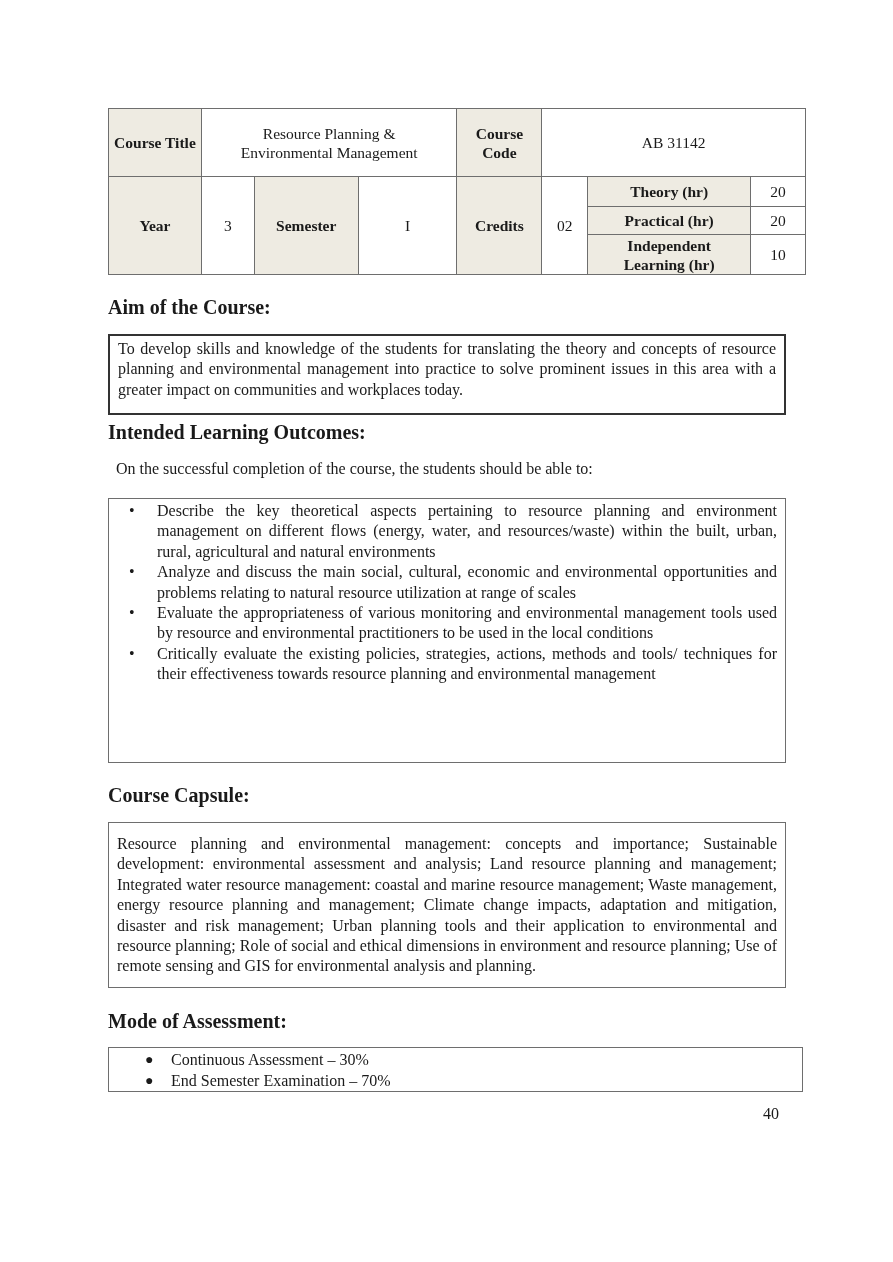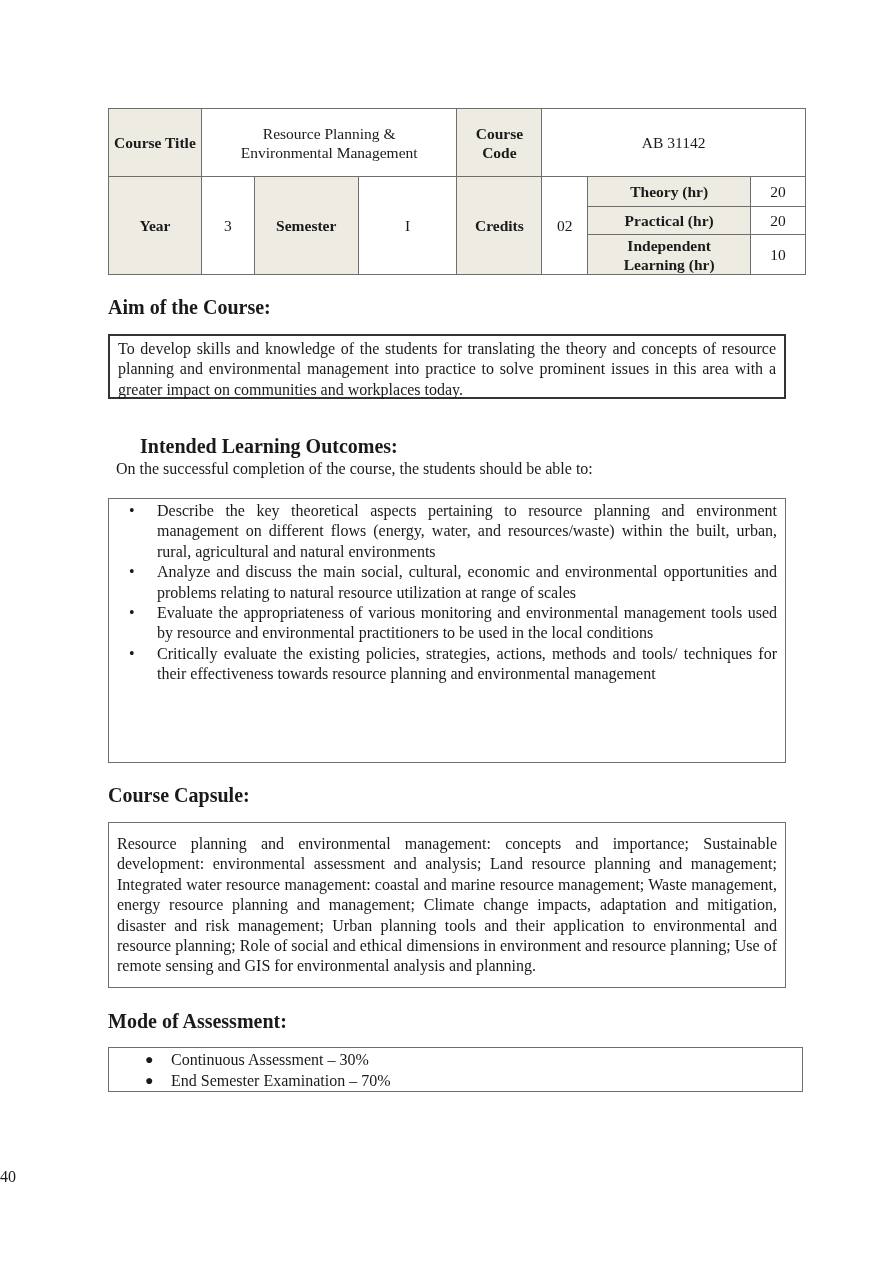--- a/index.html
+++ b/index.html
@@ -11,21 +11,21 @@
   .intro { position: absolute; left: 116px; font-size: 16px; }
   .box { position: absolute; border: 1px solid #6e6e6e; box-sizing: border-box; font-size: 16px; line-height: 20.4px; }
   .box.aim { border: 2px solid #333; }
   .justify { text-align: justify; }
   ul.ilo { margin: 0; padding: 0; list-style: none; }
   ul.ilo li { position: relative; padding-left: 48px; text-align: justify; }
   ul.ilo li .bul { position: absolute; left: 20px; top: 0; }
   ul.asm { margin: 0; padding: 0; list-style: none; }
   ul.asm li { position: relative; padding-left: 62px; line-height: 21px; }
   ul.asm li .bul { position: absolute; left: 36px; top: 0; font-size: 14px; }
-  .pagenum { position: absolute; left: 0; width: 779px; top: 1168px; text-align: left; font-size: 16px; }
+  .pagenum { position: absolute; left: 0; width: 779px; top: 1105px; text-align: right; font-size: 16px; }
 </style>
 </head>
 <body>
 
 <table class="info">
   <colgroup>
     <col style="width:93px">
       <col style="width:53px">
       <col style="width:104px">
       <col style="width:99px">
@@ -62,25 +62,25 @@
     <td class="hd">
       <div>Independent</div>
       <div>Learning (hr)</div>
     </td>
     <td>10</td>
   </tr>
 </tbody>
   </table>
 
 <div class="heading" style="top:296px;">Aim of the Course:</div>
-<div class="box aim justify" style="left:108px; top:334px; width:678px; height:65px; padding:3px 8px;">
+<div class="box aim justify" style="left:108px; top:334px; width:678px; height:81px; padding:3px 8px;">
   <span>To develop skills and knowledge of the students for translating the theory and concepts of resource planning and environmental management into practice to solve prominent issues in this area with a greater impact on communities and workplaces today.</span>
 </div>
 
-<div class="heading" style="top:435px;margin-left:32px;">Intended Learning Outcomes:</div>
+<div class="heading" style="top:421px;">Intended Learning Outcomes:</div>
 <div class="intro" style="top:460px;">On the successful completion of the course, the students should be able to:</div>
 <div class="box" style="left:108px; top:498px; width:678px; height:265px; padding:2px 8px 0 0;">
   <ul class="ilo">
     <li><span class="bul">•</span><span>Describe the key theoretical aspects pertaining to resource planning and environment management on different flows (energy, water, and resources/waste) within the built, urban, rural, agricultural and natural environments</span></li>
     <li><span class="bul">•</span><span>Analyze and discuss the main social, cultural, economic and environmental opportunities and problems relating to natural resource utilization at range of scales</span></li>
     <li><span class="bul">•</span><span>Evaluate the appropriateness of various monitoring and environmental management tools used by resource and environmental practitioners to be used in the local conditions</span></li>
     <li><span class="bul">•</span><span>Critically evaluate the existing policies, strategies, actions, methods and tools/ techniques for their effectiveness towards resource planning and environmental management</span></li>
   </ul>
 </div>
 

